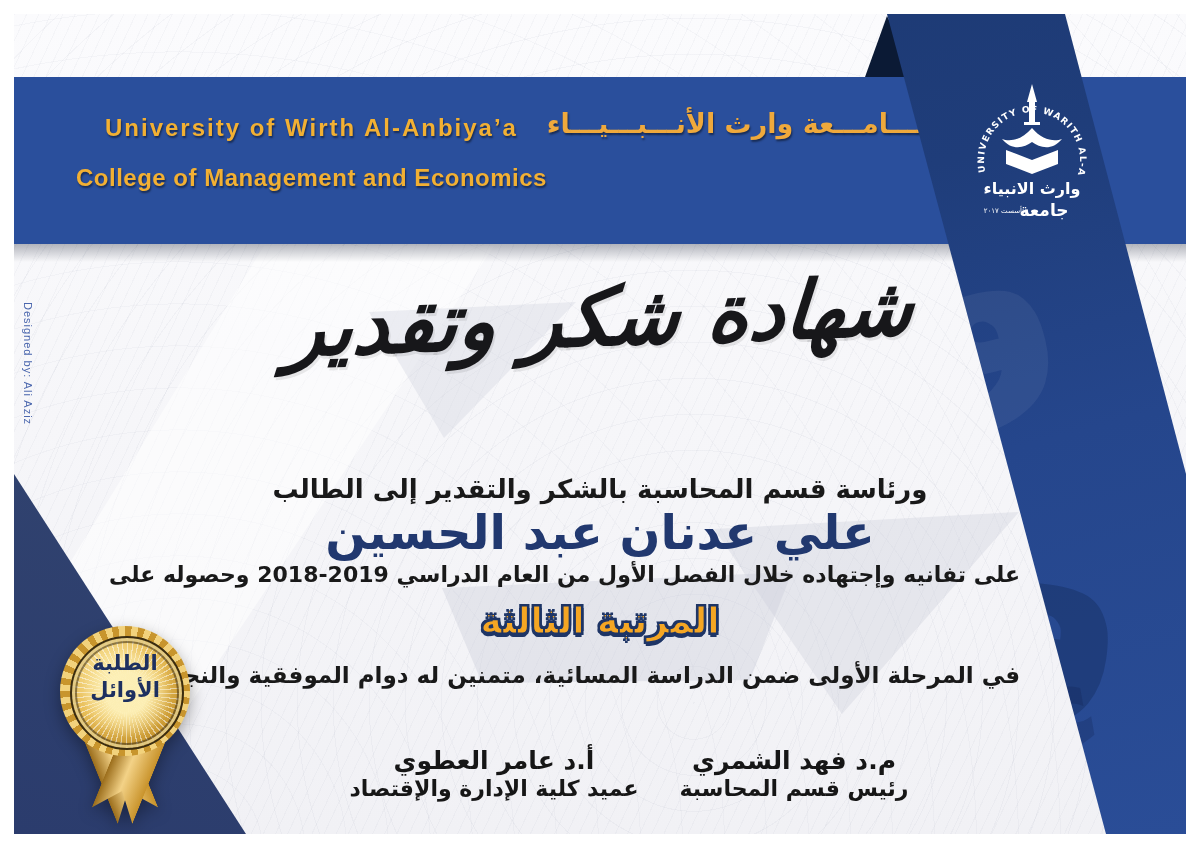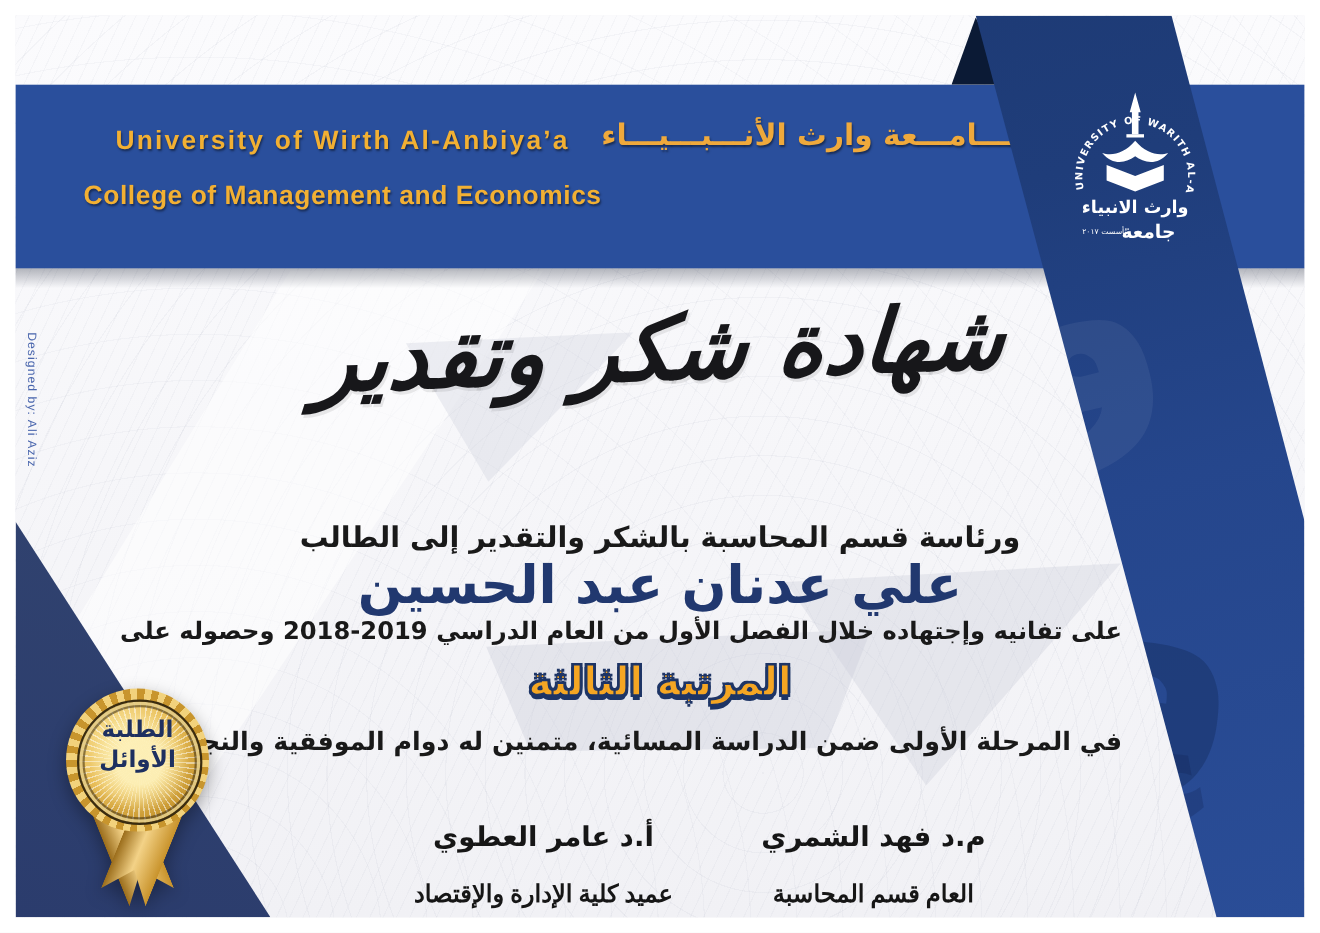--- a/index.html
+++ b/index.html
@@ -65,21 +65,21 @@
   .l2{top:460px;font-size:26px;}
   .sname{top:490px;font-size:48px;color:#21386f;}
   .l3{top:548px;font-size:22px;}
   .rank{top:586px;font-size:36px;color:#f5a623;
         -webkit-text-stroke:1.2px #1e3566;
         text-shadow:2px 2px 0 #1e3566,-2px 2px 0 #1e3566,2px -2px 0 #1e3566,-2px -2px 0 #1e3566,0 4px 0 #1e3566;}
   .l4{top:648px;font-size:23px;}
 
   .sig{position:absolute;width:320px;text-align:center;direction:rtl;color:#161616;font-weight:bold;}
   .sig .name{font-size:25px;}
-  .sig .role{font-size:22px;margin-top:25px;font-family:Liberation Serif, serif;}
+  .sig .role{font-size:22px;margin-top:1px;}
   .sig.right{left:620px;top:732px;}
   .sig.left{left:320px;top:732px;}
 
   
   .corner{left:0;top:460px;width:232px;height:360px;background:linear-gradient(200deg,#31436f,#2b3c6d);
           clip-path:polygon(0 0,0 100%,100% 100%);}
   .medal{left:42px;top:612px;width:140px;height:210px;filter:drop-shadow(0 6px 8px rgba(0,0,0,.35));}
   .tail{position:absolute;top:86px;width:44px;height:112px;
         background:linear-gradient(90deg,#9a6c1a,#f3d287 45%,#c8922a);
         clip-path:polygon(0 0,100% 0,100% 100%,50% 76%,0 100%);}
@@ -154,21 +154,21 @@
     <div class="abs bodywrap">
       <div class="bline l2">ورئاسة قسم المحاسبة بالشكر والتقدير إلى الطالب</div>
       <div class="bline sname">علي عدنان عبد الحسين</div>
       <div class="bline l3">على تفانيه وإجتهاده خلال الفصل الأول من العام الدراسي 2019-2018 وحصوله على</div>
       <div class="bline rank">المرتبة الثالثة</div>
       <div class="bline l4">في المرحلة الأولى ضمن الدراسة المسائية، متمنين له دوام الموفقية والنجاح</div>
     </div>
 
     <div class="sig right">
       <div class="name">م.د فهد الشمري</div>
-      <div class="role">العام قسم المحاسبة</div>
+      <div class="role">رئيس قسم المحاسبة</div>
     </div>
     <div class="sig left">
       <div class="name">أ.د عامر العطوي</div>
       <div class="role">عميد كلية الإدارة والإقتصاد</div>
     </div>
 
     <div class="abs corner"></div>
     <div class="abs medal">
       <div class="tail tl"></div>
       <div class="tail tr"></div>

